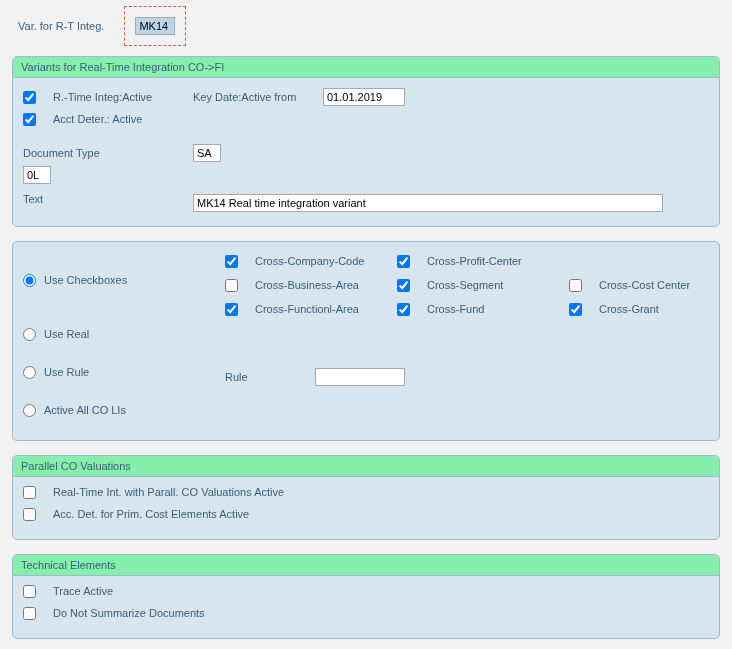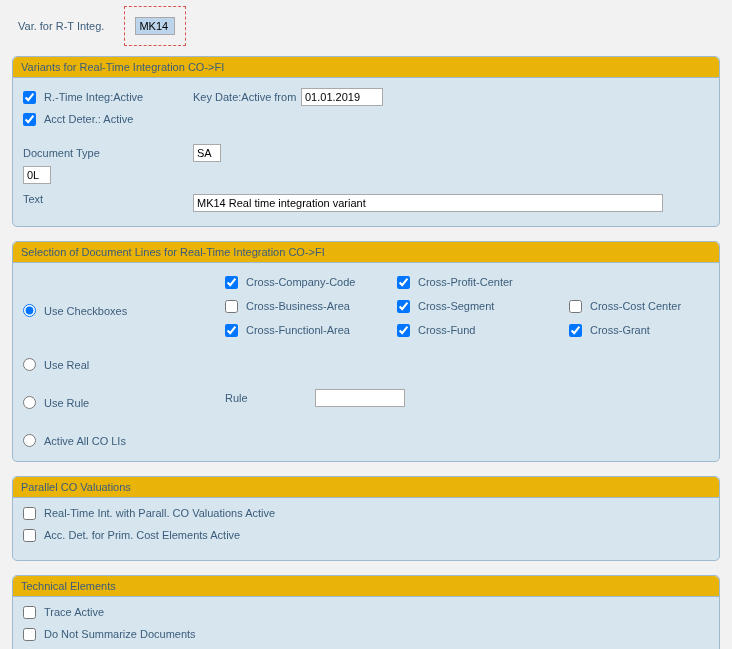--- a/index.html
+++ b/index.html
@@ -44,49 +44,49 @@
   .groupbox {
     border: 1px solid #9fb9cf;
     border-radius: 5px;
     background: #d7e5ef;
     margin-bottom: 14px;
     padding-bottom: 10px;
   }
   .group-title {
     color: #3b5d7b;
     border-bottom: 1px solid #9fb9cf;
-    background: #eab308;
+    background: #86efac;
     border-radius: 5px 5px 0 0;
     padding: 4px 8px 4px 8px;
     font-size: 11px;
   }
   .group-body {
     padding: 8px 10px 4px 10px;
   }
   .row {
     display: flex;
     align-items: center;
     min-height: 22px;
   }
   .check {
     display: flex;
     align-items: center;
     color: #3b5d7b;
-    gap: 4px;
+    gap: 13px;
     min-height: 22px;
   }
   .check input[type="checkbox"],
   .rad input[type="radio"] {
     margin: 0 4px 0 0;
     width: 13px;
     height: 13px;
   }
   .rad {
     display: flex;
-    align-items: flex-end;
+    align-items: flex-start;
     color: #3b5d7b;
     gap: 4px;
     min-height: 22px;
   }
   .col-label { width: 170px; }
   .sep { height: 6px; }
   .grid-sel {
     display: grid;
     grid-template-columns: 200px 170px 170px 170px;
     row-gap: 2px;
@@ -109,21 +109,21 @@
   </div>
 
   <div class="groupbox">
     <div class="group-title">Variants for Real-Time Integration CO-&gt;FI</div>
     <div class="group-body">
       <div class="row">
         <label class="check" style="width:170px;">
           <input type="checkbox" checked="" style="">
           <span>R.-Time Integ:Active</span>
         </label>
-        <span class="label" style="width:108px;">Key Date:Active from</span>
+        <span class="label" style="width:130px;">Key Date:Active from</span>
         <input type="text" class="field" style="width: 82px;" value="01.01.2019">
       </div>
       <div class="row">
         <label class="check">
           <input type="checkbox" checked="" style="">
           <span>Acct Deter.: Active</span>
         </label>
       </div>
       <div class="sep"></div>
       <div class="sep"></div>
@@ -135,21 +135,20 @@
         <input type="text" class="field" style="width: 28px;" value="0L">
       </div>
       <div class="row">
         <span class="label col-label">Text</span>
         <input type="text" class="field" style="width: 470px; margin-top: 8px;" value="MK14 Real time integration variant">
       </div>
     </div>
   </div>
 
   <div class="groupbox">
-    <div class="group-title">Selection of Document Lines for Real-Time Integration CO-&gt;FI</div>
     <div class="group-body">
       <div class="grid-sel">
 
         <div></div>
         <label class="check">
           <input type="checkbox" checked="" style="">
           <span>Cross-Company-Code</span>
         </label>
         <label class="check">
           <input type="checkbox" checked="" style="">

